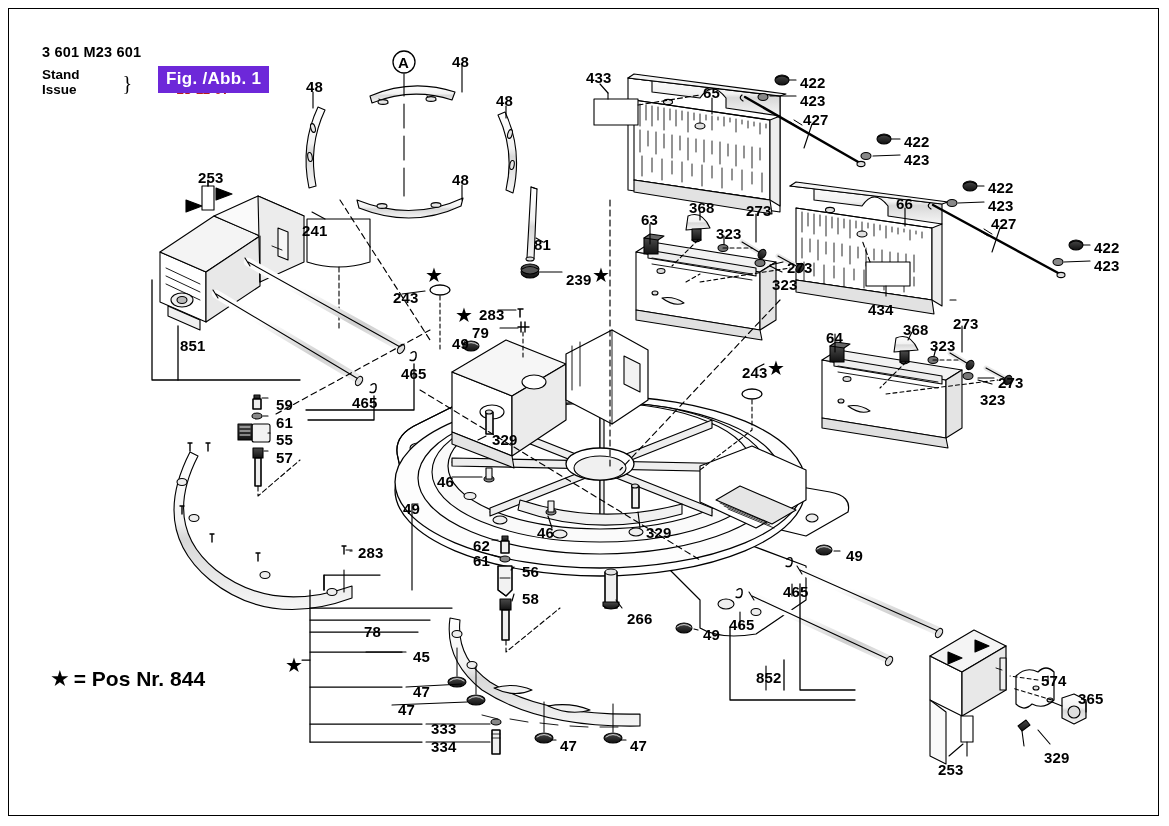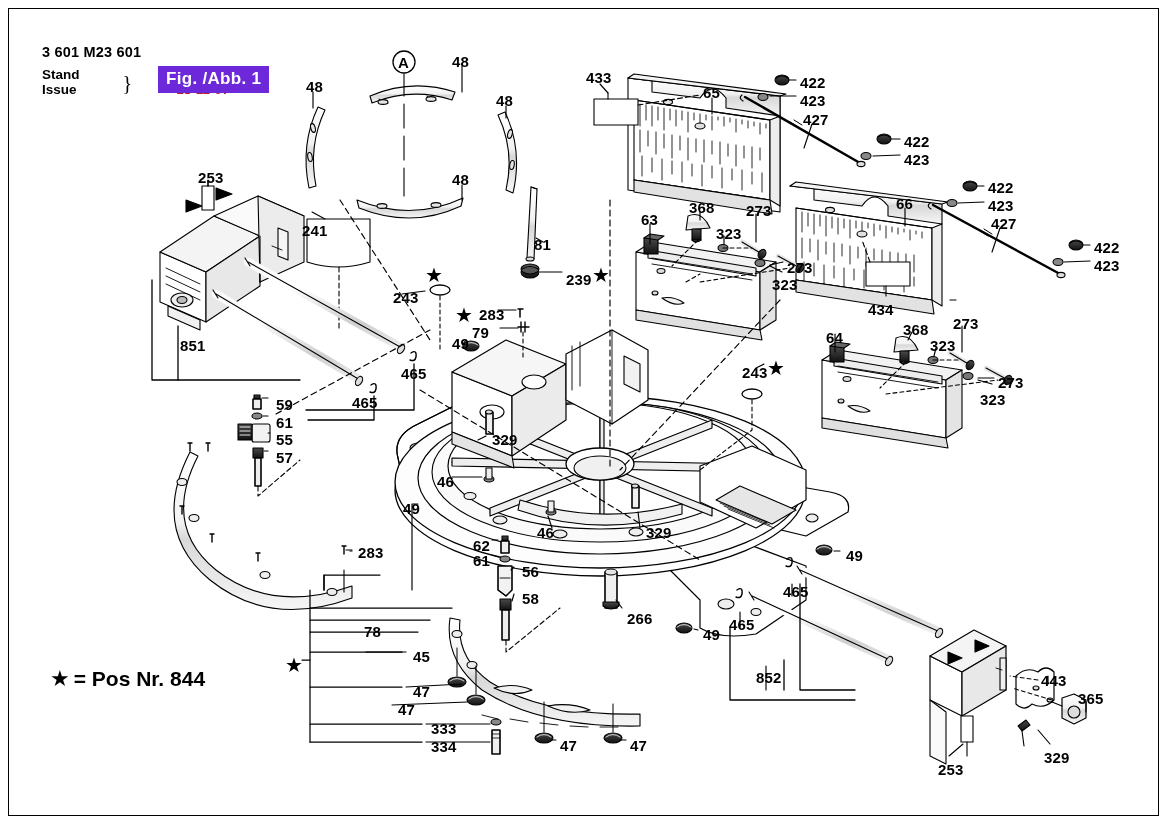--- a/index.html
+++ b/index.html
@@ -721,21 +721,21 @@
       <div class="lbl" style="left: 703px; top: 627px;">49</div>
       <div class="lbl" style="left: 358px; top: 545px;">283</div>
       <div class="lbl" style="left: 330px; top: 624px; margin-left: 34px;">78</div>
       <div class="lbl" style="left: 413px; top: 649px;">45</div>
       <div class="lbl" style="left: 413px; top: 684px;">47</div>
       <div class="lbl" style="left: 398px; top: 702px;">47</div>
       <div class="lbl" style="left: 431px; top: 721px;">333</div>
       <div class="lbl" style="left: 431px; top: 739px;">334</div>
       <div class="lbl" style="left: 560px; top: 738px;">47</div>
       <div class="lbl" style="left: 630px; top: 738px;">47</div>
-      <div class="lbl" style="left: 1041px; top: 673px;">443</div>
+      <div class="lbl" style="left: 1041px; top: 673px;">574</div>
       <div class="lbl" style="left: 1078px; top: 691px;">365</div>
       <div class="lbl" style="left: 1044px; top: 750px;">329</div>
       <div class="lbl" style="left: 938px; top: 762px;">253</div>
     </div>
   <div id="starlayer">
       <div class="star-mark" style="left: 425px; top: 265px;">★</div>
       <div class="star-mark" style="left: 592px; top: 265px;">★</div>
       <div class="star-mark" style="left: 455px; top: 305px;">★</div>
       <div class="star-mark" style="left: 767px; top: 358px;">★</div>
       <div class="star-mark" style="left: 285px; top: 655px;">★</div>

